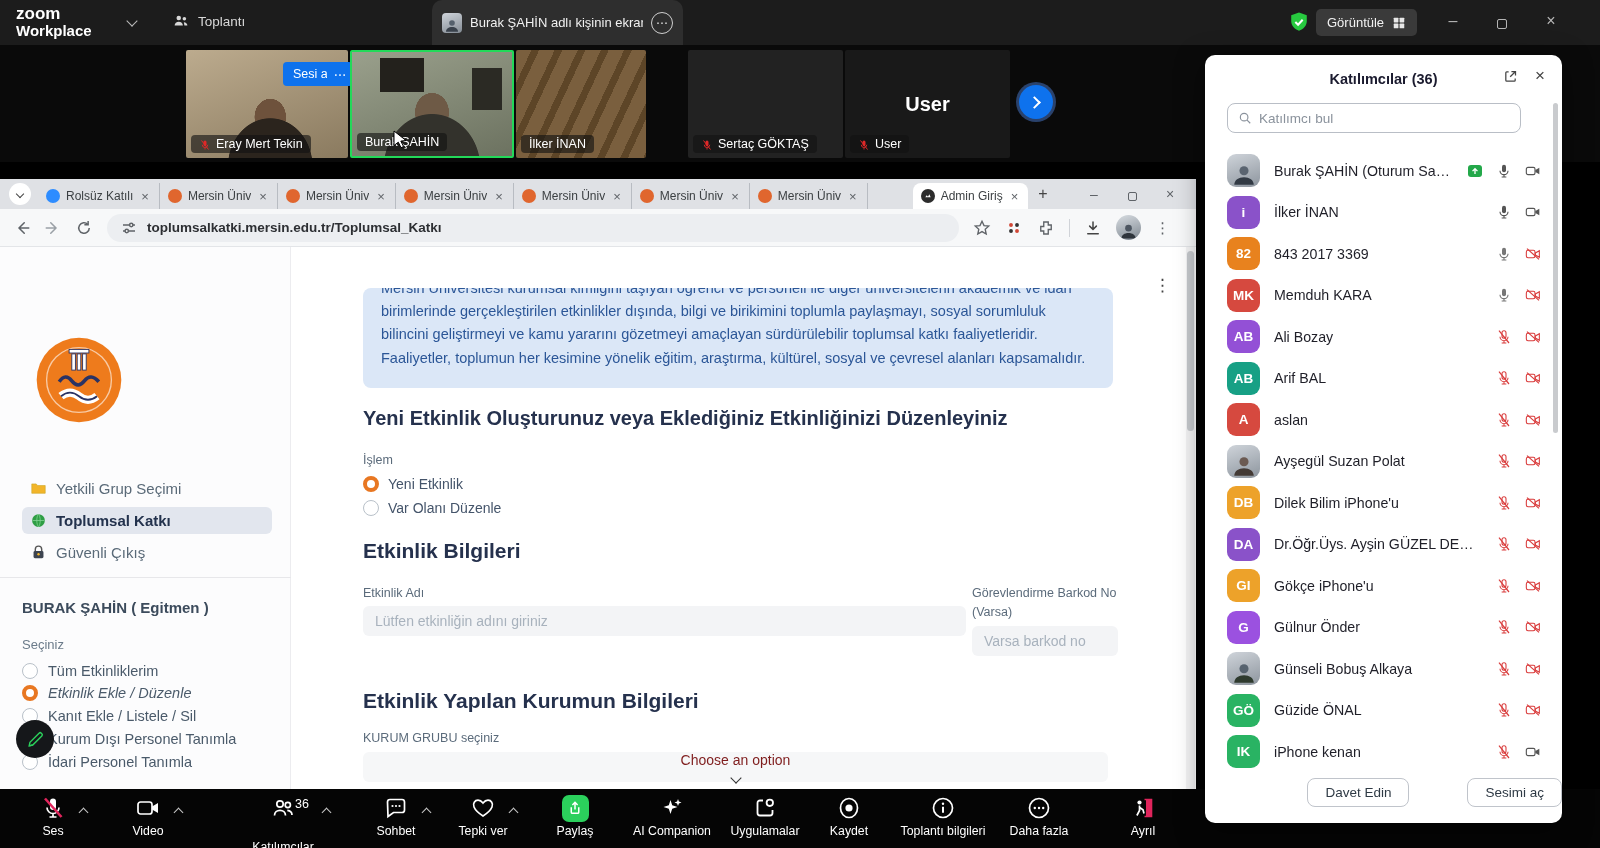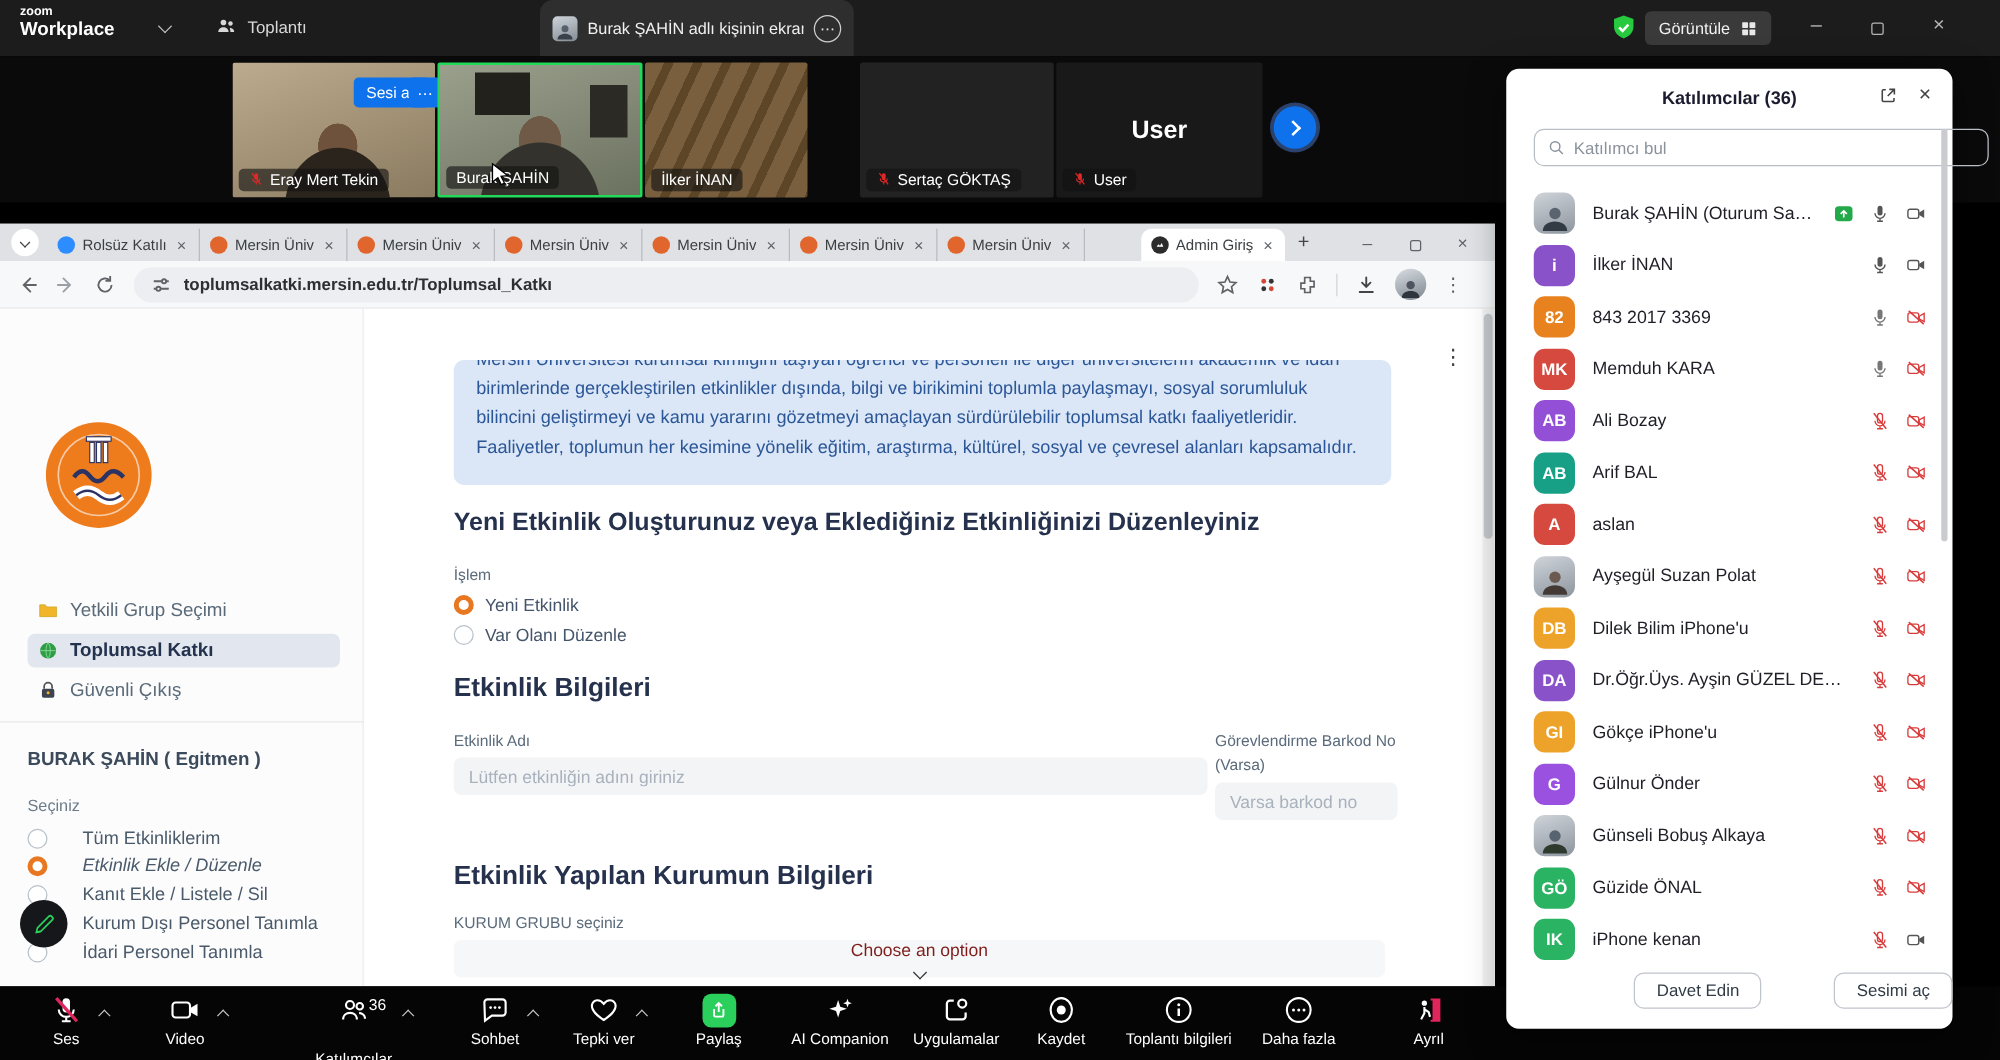--- a/index.html
+++ b/index.html
@@ -3,39 +3,39 @@
 <meta charset="utf-8">
 <style>
   * { margin:0; padding:0; box-sizing:border-box; }
   html,body { width:1600px; height:848px; overflow:hidden; background:#000;
     font-family:"Liberation Sans", sans-serif; }
   .abs { position:absolute; }
 
   
   #topbar { position:absolute; left:0; top:0; width:1600px; height:45px; background:#1c1c1c; }
   .zlogo { position:absolute; left:16px; top:5px; color:#fff; line-height:1.05; }
-  .zlogo .l1 { font-size:10px; font-weight:bold; }
+  .zlogo .l1 { font-size:17px; font-weight:bold; }
   .zlogo .l2 { font-size:15px; font-weight:bold; }
   .caret-down { display:inline-block; width:8px; height:8px; border-right:1.6px solid #bbb; border-bottom:1.6px solid #bbb; transform:rotate(45deg); }
   .caret-up { display:inline-block; width:7px; height:7px; border-right:1.6px solid #c9c9c9; border-top:1.6px solid #c9c9c9; transform:rotate(-45deg); }
   #meeting-tab { position:absolute; left:172px; top:12px; display:flex; align-items:center; gap:8px; color:#d8d8d8; font-size:13.5px; }
   #share-tab { position:absolute; left:432px; top:0; width:251px; height:45px; background:#2e2e2e; border-radius:10px 10px 0 0; display:flex; align-items:center; gap:8px; padding:0 10px; }
   #share-tab .ttl { color:#f0f0f0; font-size:13px; white-space:nowrap; overflow:hidden; flex:1; }
   .mini-av { width:20px; height:20px; border-radius:4px; background:linear-gradient(160deg,#cfd4da,#838b94); display:inline-flex; align-items:flex-end; justify-content:center; overflow:hidden; flex:none; }
   .mini-av svg { width:16px; height:16px; }
   .circ-more { width:22px; height:22px; border:1.5px solid #cfcfcf; border-radius:50%; color:#e8e8e8; font-size:12px; display:flex; align-items:center; justify-content:center; flex:none; }
   #secure-shield { position:absolute; left:1288px; top:10px; }
   #view-btn { position:absolute; left:1316px; top:9px; height:27px; background:#3a3a3a; border-radius:5px; color:#f2f2f2; font-size:13px; display:flex; align-items:center; gap:8px; padding:0 11px; }
   .win-ctl { position:absolute; top:12px; color:#b5b5b5; font-size:16px; width:30px; text-align:center; }
   .restore-sq { display:inline-block; width:10px; height:10px; border:1.5px solid #b5b5b5; border-radius:2px; }
 
   
   #strip { position:absolute; left:0; top:45px; width:1600px; height:117px; background:#0a0a0a; }
   .vtile { position:absolute; top:5px; height:108px; border-radius:2px; overflow:hidden; background:#222; }
-  .vlabel { position:absolute; left:5px; bottom:5px; background:rgba(18,18,18,.62); border-radius:4px; padding:2px 8px; color:#fff; font-size:12.5px; display:flex; align-items:flex-start; gap:5px; white-space:nowrap; }
+  .vlabel { position:absolute; left:5px; bottom:5px; background:rgba(18,18,18,.62); border-radius:4px; padding:2px 8px; color:#fff; font-size:12.5px; display:flex; align-items:flex-end; gap:5px; white-space:nowrap; }
   .lmic { width:12px; height:12px; flex:none; }
   .t-eray { left:186px; width:162px; background:
       radial-gradient(70px 80px at 52% 108%, #2b241d 60%, transparent 61%),
       radial-gradient(26px 30px at 52% 62%, #6e523c 60%, transparent 61%),
       linear-gradient(160deg,#bcab8e,#8a7a5f); }
   .t-burak { left:350px; width:164px; border:2px solid #23d959;  background:
       linear-gradient(#23211c,#23211c) 28px 6px/44px 34px no-repeat,
       linear-gradient(#2b2a24,#2b2a24) 120px 16px/30px 42px no-repeat,
       radial-gradient(80px 90px at 50% 112%, #33322c 60%, transparent 61%),
       radial-gradient(28px 32px at 50% 58%, #6e5a46 60%, transparent 61%),
@@ -79,21 +79,21 @@
   
   #pcontent { position:absolute; left:0; top:68px; width:1196px; height:542px; background:#fff; overflow:hidden; }
   #psidebar { position:absolute; left:0; top:0; width:291px; height:542px; background:#fcfcfd; border-right:1px solid #ececef; }
   .mlogo { position:absolute; left:34px; top:88px; width:90px; height:90px; }
   .smenu { position:absolute; left:22px; width:250px; height:27px; display:flex; align-items:center; gap:9px; font-size:15px; color:#5a6a78; padding:0 8px; }
   .smenu.sel { background:#e2e6ee; border-radius:6px; color:#23324d; font-weight:bold; }
   .si { width:17px; height:17px; flex:none; }
   .sdivider { position:absolute; left:0; top:330px; width:291px; height:1px; background:#e7e7ea; }
   .suser { position:absolute; left:22px; top:352px; font-size:15px; color:#3c4b5c; font-weight:bold; }
   .slabel { position:absolute; left:22px; top:390px; font-size:13px; color:#6b7b8a; }
-  .srad { position:absolute; left:22px; display:flex; align-items:center; gap:28px; font-size:14.5px; color:#4a5a6a; }
+  .srad { position:absolute; left:22px; display:flex; align-items:center; gap:10px; font-size:14.5px; color:#4a5a6a; }
   .rd { width:16px; height:16px; border-radius:50%; border:1.5px solid #b9c1c9; background:#fff; flex:none; }
   .rd.on { border:4.5px solid #e87722; }
   #pmain { position:absolute; left:291px; top:0; width:905px; height:542px; }
   .infobox { position:absolute; left:72px; top:41px; width:750px; height:100px; background:#dbe7f7; border-radius:8px; padding:0 18px; overflow:hidden; color:#2b5697; font-size:14.5px; line-height:1.6; }
   .infobox p { margin-top:-11px; }
   .pg-kebab { position:absolute; left:863px; top:28px; color:#444; font-size:17px; }
   .h1 { position:absolute; left:72px; top:160px; font-size:20px; font-weight:bold; color:#25314d; }
   .flabel { position:absolute; font-size:12.5px; color:#5b6b7b; }
   .frad { position:absolute; display:flex; align-items:center; gap:9px; font-size:14px; color:#44546a; }
   .h2 { position:absolute; left:72px; font-size:21px; font-weight:bold; color:#25314d; }
@@ -104,21 +104,21 @@
   #pg-scroll { position:absolute; right:1px; top:0; width:9px; height:542px; background:#f3f3f4; }
   #pg-thumb { position:absolute; right:1px; top:4px; width:7px; height:180px; background:#c5c8cc; border-radius:4px; }
 
   
   #annot { position:absolute; left:16px; top:720px; width:38px; height:38px; border-radius:50%; background:#15171a; display:flex; align-items:center; justify-content:center; z-index:6; }
 
   
   #panel { position:absolute; left:1205px; top:55px; width:357px; height:768px; background:#fff; border-radius:10px; box-shadow:0 8px 28px rgba(0,0,0,.5); z-index:10;padding-left:47px; }
   #panel-title { position:absolute; left:0; top:16px; width:100%; text-align:center; font-size:14.5px; font-weight:bold; color:#1b1b2f; }
   .ph-ic { position:absolute; top:14px; }
-  #psearch { position:absolute; left:22px; top:48px; width:364px; height:30px; border:1px solid #b9bec6; border-radius:8px; display:flex; align-items:center; gap:7px; padding:0 10px; }
+  #psearch { position:absolute; left:22px; top:48px; width:294px; height:30px; border:1px solid #b9bec6; border-radius:8px; display:flex; align-items:center; gap:7px; padding:0 10px; }
   #psearch input { border:none; outline:none; flex:1; font-size:13.5px; color:#333; font-family:"Liberation Sans",sans-serif; background:transparent; }
   #psearch input::placeholder { color:#8a929c; }
   #plist { position:absolute; left:0; top:95px; width:350px; }
   .prow { height:41.5px; display:flex; align-items:center; gap:14px; padding:0 14px 0 22px; }
   .pav { width:33px; height:33px; border-radius:9px; color:#fff; font-size:13.5px; font-weight:bold; display:flex; align-items:center; justify-content:center; flex:none; overflow:hidden; }
   .pav.photo { background:linear-gradient(160deg,#cfd4da,#8d959e); align-items:flex-end; }
   .pav.photo svg { width:26px; height:26px; }
   .pname { flex:1; font-size:14.2px; color:#1f1f28; white-space:nowrap; overflow:hidden; text-overflow:ellipsis; }
   .picons { display:flex; align-items:center; gap:13px; flex:none; }
   .pi { width:16px; height:16px; display:block; }

